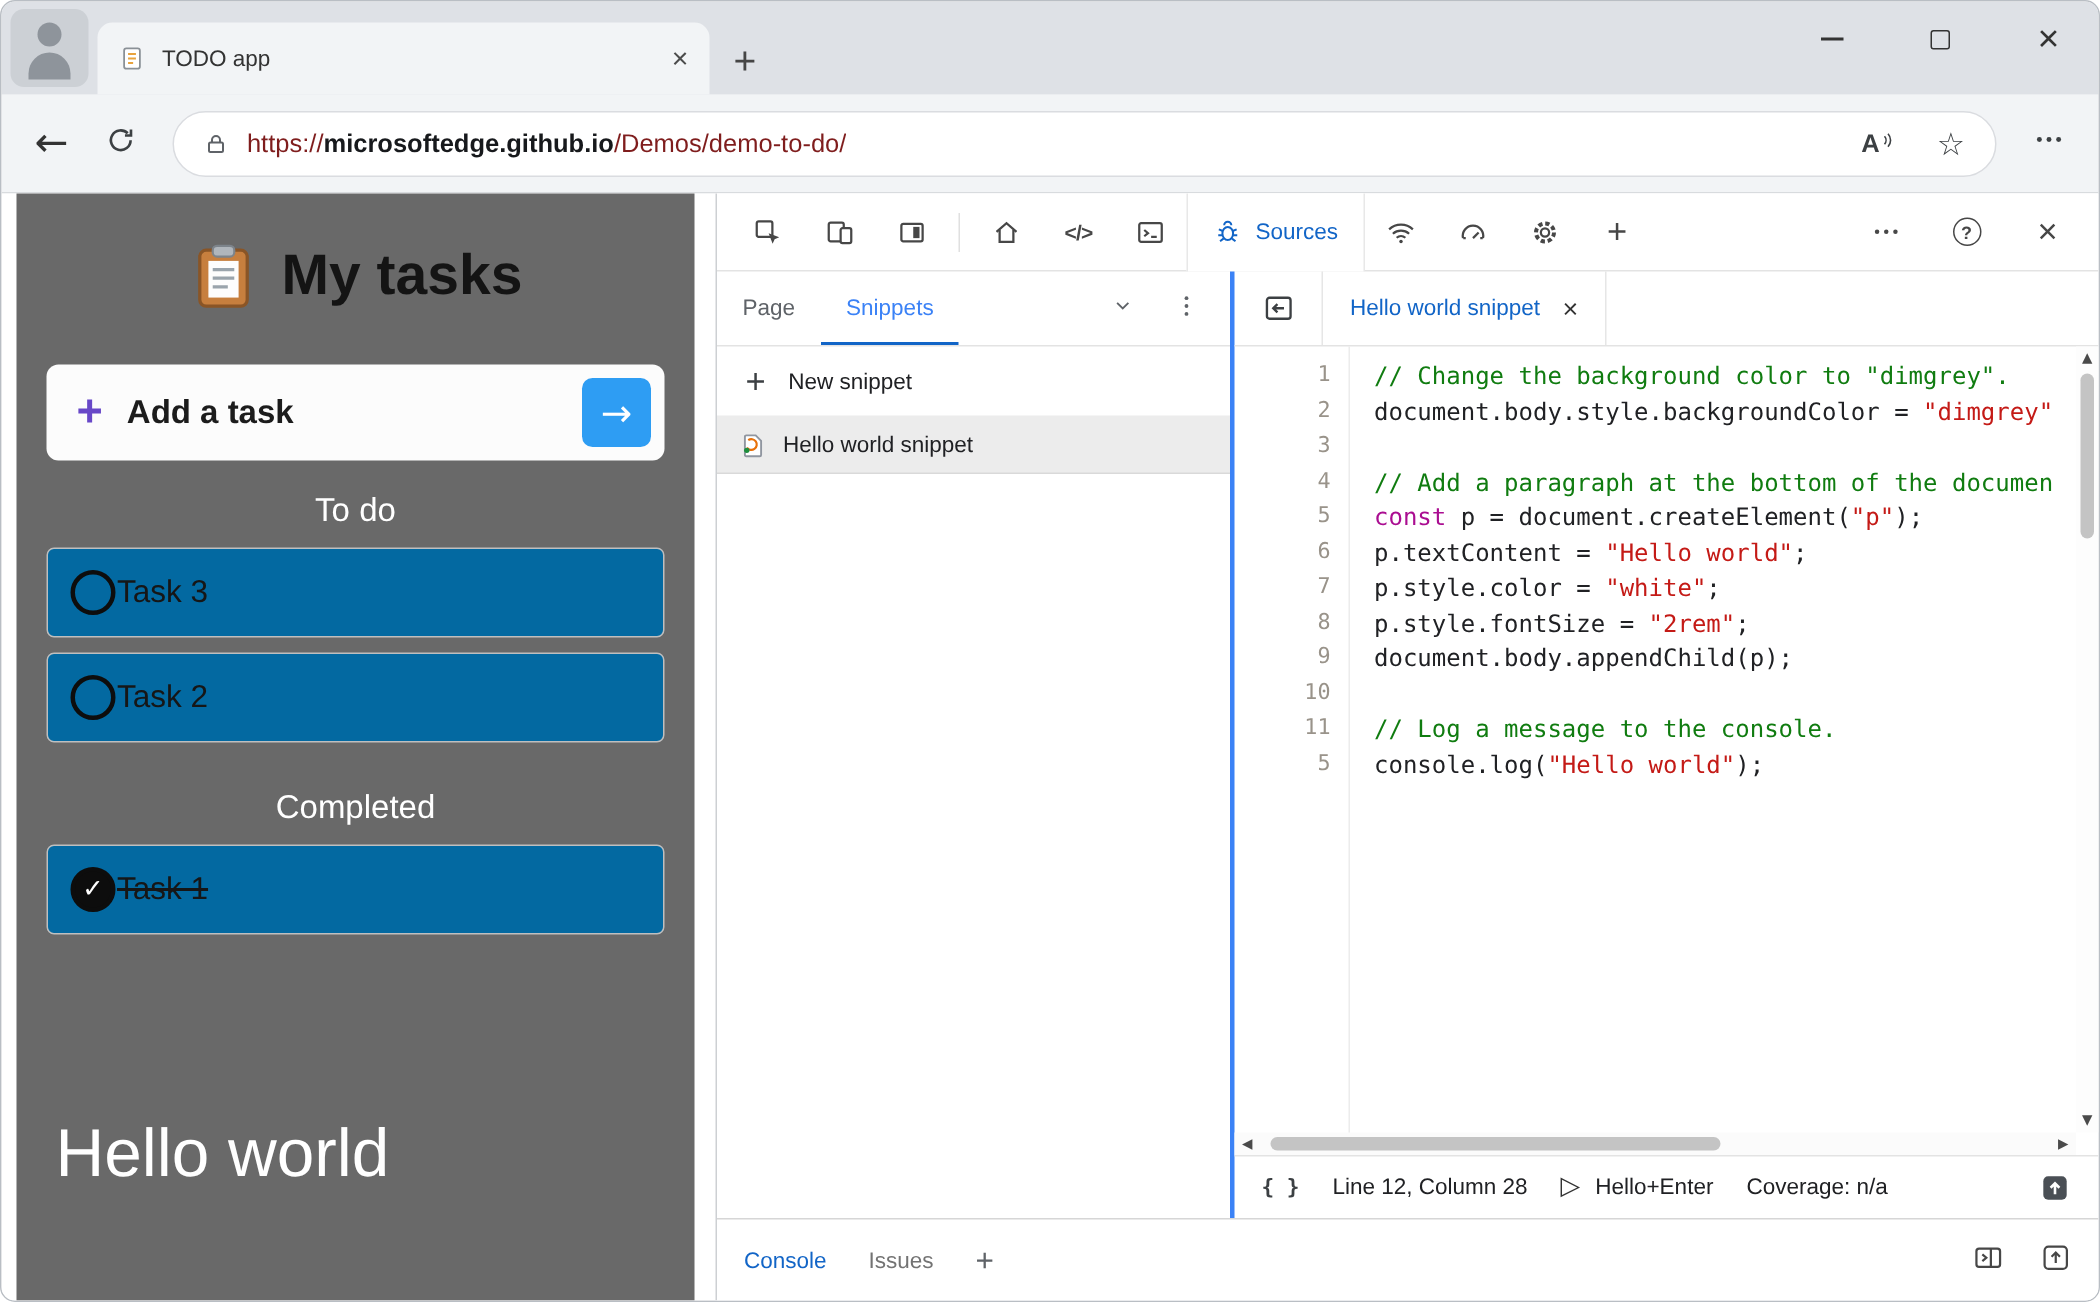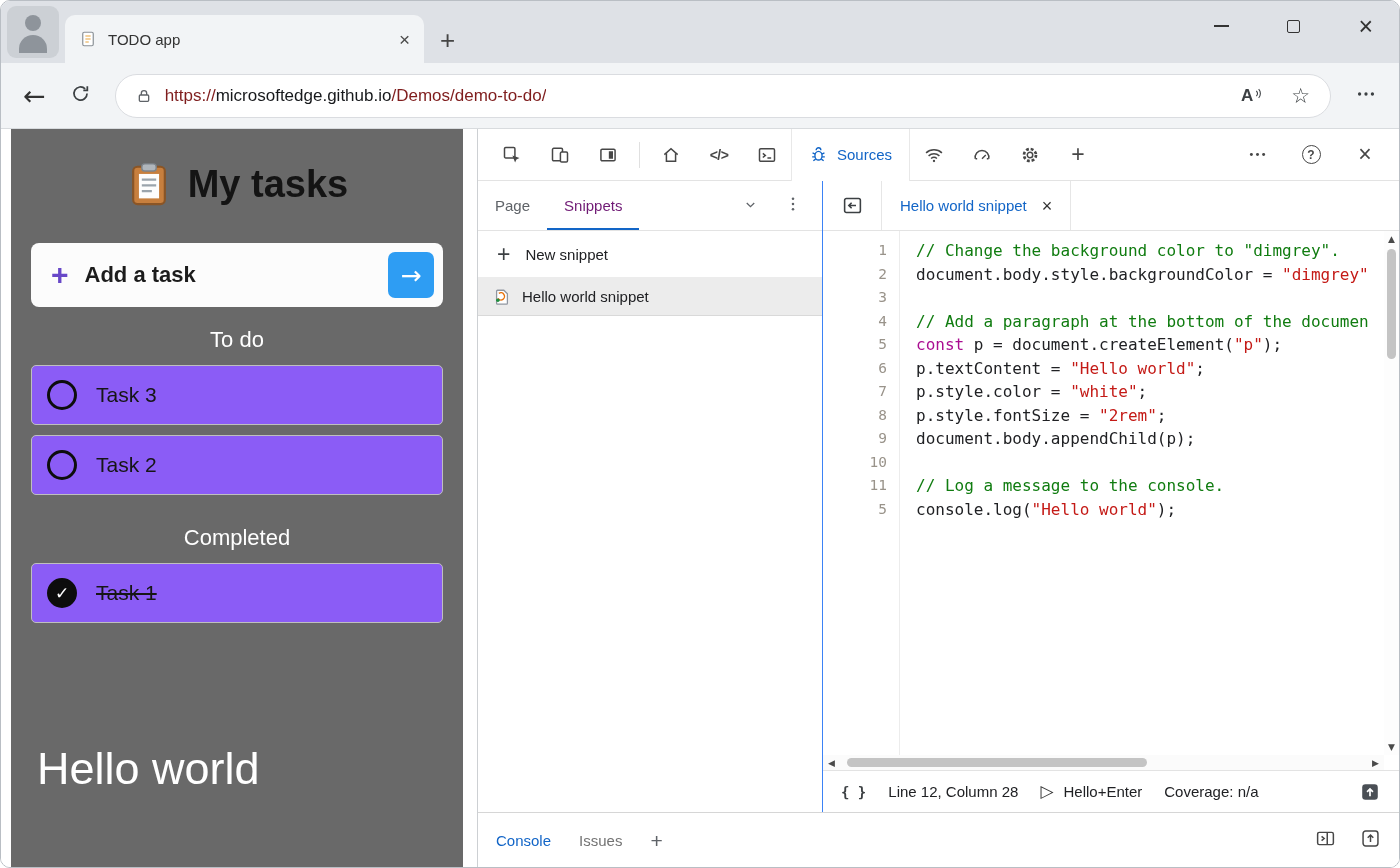--- a/index.html
+++ b/index.html
@@ -6,74 +6,74 @@
   html,body { width:1400px; height:868px; overflow:hidden; background:#fff;
     font-family:"Liberation Sans",sans-serif; }
   .window { width:1400px; height:868px; border:1px solid #b9bec4; border-radius:10px;
     overflow:hidden; display:flex; flex-direction:column; background:#fff; }
 
   
   .tabstrip { height:62px; background:#dee1e6; display:flex; align-items:flex-end; position:relative; flex:0 0 auto; }
   .avatar { width:52px; height:52px; margin:5px 6px; border-radius:9px; background:#ccd0d5; position:relative; overflow:hidden; flex:0 0 auto; }
   .avatar::before { content:""; position:absolute; left:50%; top:9px; transform:translateX(-50%); width:16px; height:16px; border-radius:50%; background:#8e949b; }
   .avatar::after { content:""; position:absolute; left:50%; top:29px; transform:translateX(-50%); width:28px; height:18px; border-radius:14px 14px 0 0; background:#8e949b; }
-  .tab { width:359px; height:48px; background:#f2f4f6; border-radius:10px 10px 0 0; display:flex; align-items:center; padding:0 14px; gap:11px; }
+  .tab { width:408px; height:48px; background:#f2f4f6; border-radius:10px 10px 0 0; display:flex; align-items:center; padding:0 14px; gap:11px; }
   .tab-title { font-size:15px; color:#333; flex:1; white-space:nowrap; overflow:hidden; }
   .tab-close { font-size:19px; color:#4c4c4c; line-height:1; }
   .newtab { font-size:26px; color:#454545; margin:0 0 10px 16px; line-height:1; }
   .win-controls { position:absolute; right:26px; top:18px; display:flex; gap:58px; align-items:center; }
   .minimize-bar { width:15px; height:2px; background:#333; }
   .maximize-box { width:13px; height:13px; border:1.8px solid #333; border-radius:2px; }
   .close-x { font-size:25px; color:#333; line-height:14px; }
 
   .toolbar { height:66px; background:#f2f4f6; display:flex; align-items:center; padding:0 22px; gap:24px; border-bottom:1px solid #d8dbde; flex:0 0 auto; }
   .nav-arrow { font-size:27px; color:#333; line-height:1; font-family:"DejaVu Sans",sans-serif; }
   .address { flex:1; height:44px; background:#fff; border:1px solid #dadce0; border-radius:22px; display:flex; align-items:center; padding:0 20px; gap:13px; }
   .url { font-size:17px; white-space:nowrap; overflow:hidden; }
   .url-dim { color:#7f1d1d; }
-  .url-host { color:#17191c; font-weight:400; }
+  .url-host { color:#17191c; font-weight:700; }
   .addr-right { margin-left:auto; display:flex; gap:28px; align-items:center; }
   .read-aloud { display:flex; align-items:flex-start; gap:2px; font-size:17px; font-weight:600; color:#3c4043; }
   .star { font-size:21px; color:#3c4043; font-family:"DejaVu Sans",sans-serif; }
 
   
   .content { flex:1; display:flex; min-height:0; background:#fff; }
 
   .todo-panel { width:452px; margin-left:10px; background:#696969; display:flex; flex-direction:column; flex:0 0 auto; }
   .app-header { display:flex; align-items:center; justify-content:center; gap:16px; margin-top:32px; }
   .app-title { font-size:38px; font-weight:700; color:#141414; }
   .add-task { margin:36px 20px 0; height:64px; background:#fcfcfc; border-radius:8px; display:flex; align-items:center; gap:16px; padding:0 9px 0 20px; }
   .add-plus { font-size:30px; font-weight:700; color:#6848c8; line-height:1; }
   .add-label { font-size:22px; font-weight:700; color:#1c1c1c; flex:1; }
   .add-arrow-btn { width:46px; height:46px; background:#2e9df3; border-radius:7px; color:#fff; font-size:25px; display:flex; align-items:center; justify-content:center; font-family:"DejaVu Sans",sans-serif; }
   .section-label { text-align:center; color:#fff; font-size:22px; margin:20px 0 12px; }
-  .task { margin:0 20px 10px; height:60px; background:#8b5cf6; border:1px solid #bfbfbf; border-radius:5px; display:flex; align-items:center; gap:19px; padding:0 15px; }
+  .task { margin:0 20px 10px; height:60px; background:#0369a1; border:1px solid #bfbfbf; border-radius:5px; display:flex; align-items:center; gap:1px; padding:0 15px; }
   .task-circle { width:30px; height:30px; border:3px solid #0d0d0d; border-radius:50%; flex:0 0 auto; }
   .task-circle.done { background:#0d0d0d; color:#fff; display:flex; align-items:center; justify-content:center; font-size:17px; font-family:"DejaVu Sans",sans-serif; }
   .task-label { font-size:21px; color:#161616; }
   .task-label.done { text-decoration:line-through; }
   .hello-output { margin-top:auto; margin-bottom:72px; padding-left:26px; color:#fff; font-size:45px; font-weight:400; }
 
   
   .devtools { flex:1; margin-left:14px; border-left:1px solid #cdd0d3; display:flex; flex-direction:column; min-width:0; background:#fff; }
   .dt-toolbar { height:52px; display:flex; align-items:center; border-bottom:1px solid #e3e3e3; padding:0 10px; flex:0 0 auto; }
   .dt-icon { width:48px; height:36px; display:flex; align-items:center; justify-content:center; color:#474747; flex:0 0 auto; }
   .elements-glyph { font-size:14px; font-weight:700; letter-spacing:-0.5px; color:#474747; }
   .dt-sep { width:1px; height:26px; background:#e0e0e0; margin:0 7px; }
   .dt-tab-selected { height:52px; display:flex; align-items:center; gap:9px; padding:0 17px; color:#1265c7; font-size:15px; border-left:1px solid #e8e8e8; border-right:1px solid #e8e8e8; background:#fff; }
   .dt-right { margin-left:auto; display:flex; align-items:center; gap:6px; }
   .help-circle { width:19px; height:19px; border:1.7px solid #474747; border-radius:50%; font-size:12px; display:flex; align-items:center; justify-content:center; color:#474747; font-weight:700; }
   .dt-close { font-size:23px; color:#474747; line-height:1; }
 
   .dt-main { flex:1; display:flex; min-height:0; }
 
-  .snippets-pane { width:345px; flex:0 0 auto; border-right:1px solid #3b82f6; display:flex; flex-direction:column; }
+  .snippets-pane { width:345px; flex:0 0 auto; border-right:3px solid #3b82f6; display:flex; flex-direction:column; }
   .sn-tabs { height:50px; display:flex; align-items:stretch; border-bottom:1px solid #e3e3e3; font-size:15px; flex:0 0 auto; }
   .sn-tab { display:flex; align-items:center; padding:0 17px; color:#5f6368; }
-  .sn-tab.selected { color:#701a75; box-shadow:inset 0 -2px 0 #1265c7; }
+  .sn-tab.selected { color:#3b82f6; box-shadow:inset 0 -2px 0 #1265c7; }
   .sn-tabs-right { margin-left:auto; display:flex; align-items:center; gap:26px; padding-right:20px; }
   .new-snippet { height:47px; display:flex; align-items:center; gap:15px; padding:0 19px; font-size:15px; color:#202124; border-bottom:1px solid #ececec; flex:0 0 auto; }
   .ns-plus { font-size:23px; font-weight:400; color:#3c4043; line-height:1; }
   .snippet-item { height:38px; background:#ececec; border-bottom:1px solid #d9d9d9; display:flex; align-items:center; gap:11px; padding:0 15px; font-size:15px; color:#202124; flex:0 0 auto; }
 
   .editor-pane { flex:1; display:flex; flex-direction:column; min-width:0; }
   .ed-tabs { height:50px; display:flex; align-items:stretch; border-bottom:1px solid #e3e3e3; flex:0 0 auto; }
   .ed-back { width:58px; display:flex; align-items:center; justify-content:center; }
   .ed-tab { display:flex; align-items:center; gap:15px; padding:0 18px; border-left:1px solid #e6e6e6; border-right:1px solid #e6e6e6; font-size:15px; color:#1265c7; }
   .ed-tab-close { color:#333; font-size:18px; line-height:1; }

